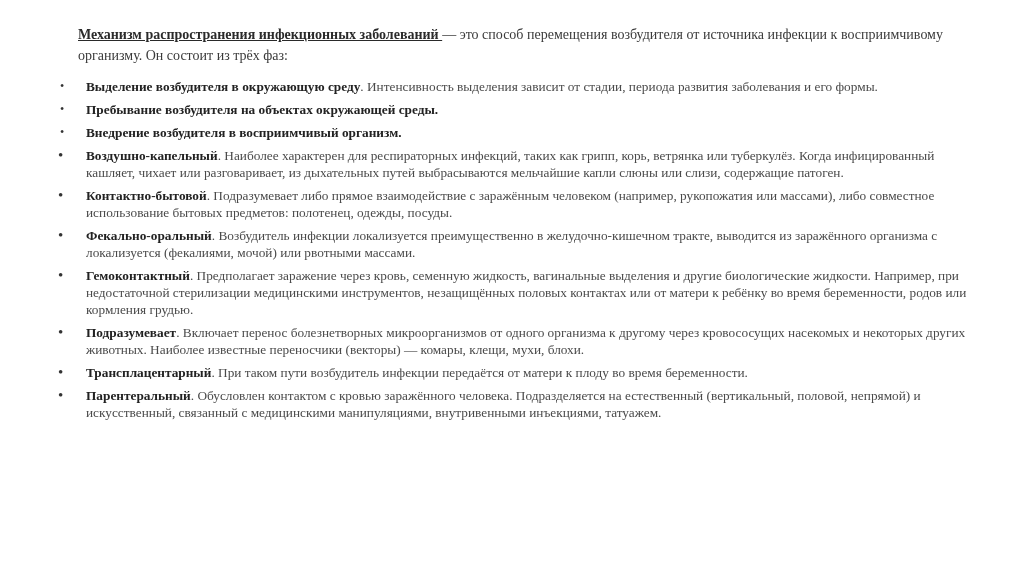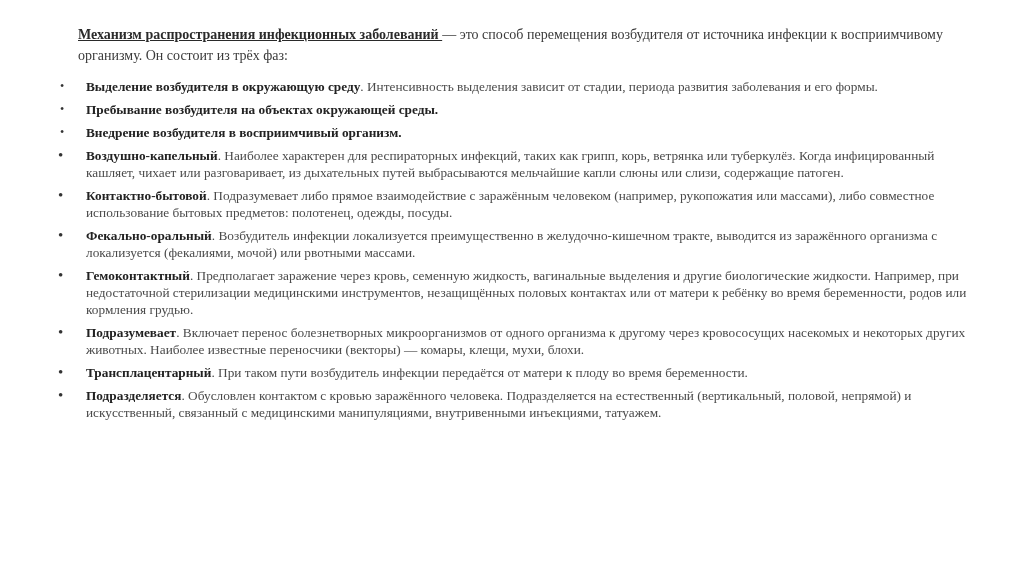--- a/index.html
+++ b/index.html
@@ -57,16 +57,16 @@
     <div class="item">
       <span class="bullet">•</span>
       <b>Подразумевает</b><span>. Включает перенос болезнетворных микроорганизмов от одного организма к другому через кровососущих насекомых и некоторых других животных. Наиболее известные переносчики (векторы) — комары, клещи, мухи, блохи.</span>
     </div>
     <div class="item">
       <span class="bullet">•</span>
       <b>Трансплацентарный</b><span>. При таком пути возбудитель инфекции передаётся от матери к плоду во время беременности.</span>
     </div>
     <div class="item">
       <span class="bullet">•</span>
-      <b>Подразделяется</b><span>. Обусловлен контактом с кровью заражённого человека. Подразделяется на естественный (вертикальный, половой, непрямой) и искусственный, связанный с медицинскими манипуляциями, внутривенными инъекциями, татуажем.</span>
+      <b>Парентеральный</b><span>. Обусловлен контактом с кровью заражённого человека. Подразделяется на естественный (вертикальный, половой, непрямой) и искусственный, связанный с медицинскими манипуляциями, внутривенными инъекциями, татуажем.</span>
     </div>
   </div>
 </div>
 
 </body></html>

